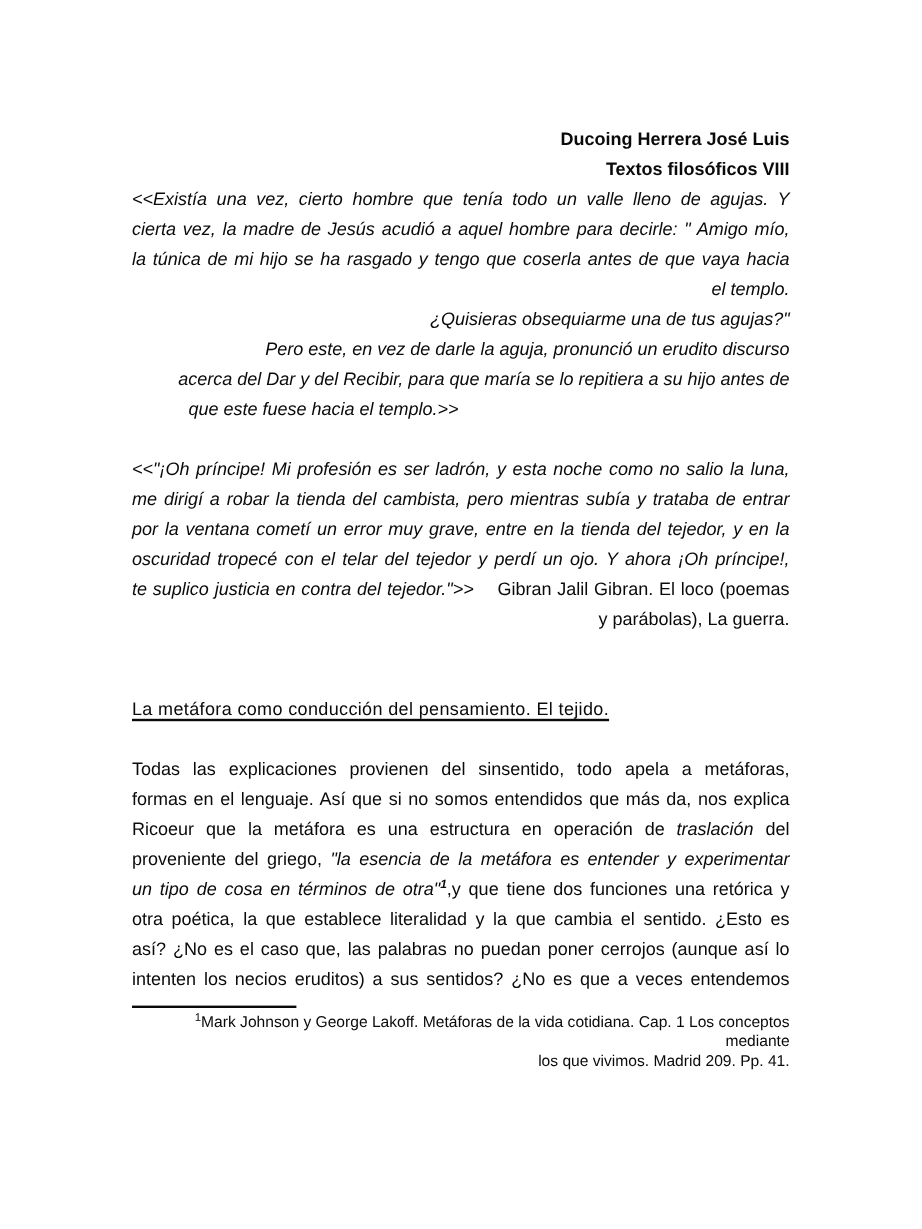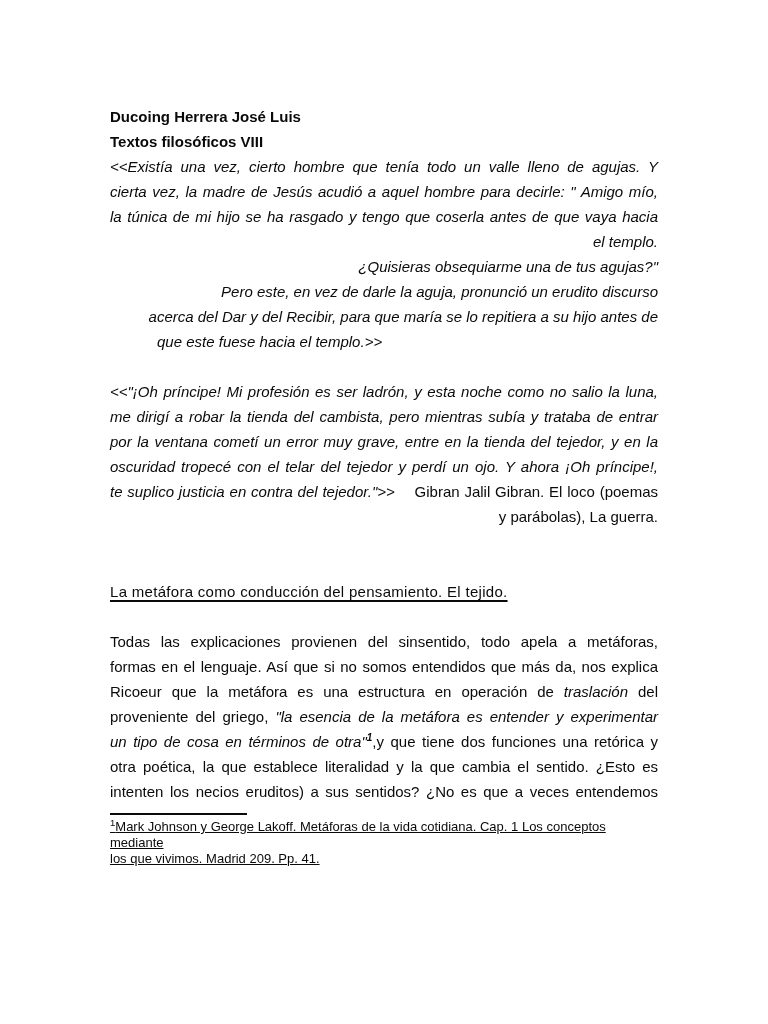--- a/index.html
+++ b/index.html
@@ -15,21 +15,21 @@
     background: #ffffff;
     overflow: hidden;
     position: relative;
   }
   .page {
     padding: 104px 110px 0 110px; 
     font-size: 15px;
     line-height: 25px;
   }
   .ln { min-height: 25px; }
-  .hdr { font-weight: bold; }
+  .hdr { font-weight: bold; text-align: right; }
   .it  { font-style: italic; }
   .rt  { text-align: right; }
   .jl  { text-align: justify; text-align-last: justify; }
   .indent { text-align: left; padding-left: 47px; }
   .roman { font-style: normal; margin-left: 15px; }
   .sp1 { height: 25px; }
   .sp2 { height: 50px; }
   .heading { font-weight: normal; letter-spacing: 0.3px; }
   .heading .u {
     text-decoration: underline;
@@ -45,22 +45,21 @@
   }
   .fn-sep {
     width: 137px;
     border-top: 2px solid #0a0a0a;
     margin-top: 9px;
     margin-bottom: 4px;
   }
   .footnote {
     font-size: 13px;
     line-height: 16px;
-    text-align: left;
-    text-decoration: underline;
+    text-align: right;
   }
   .fnref {
     font-size: 9.5px;
     vertical-align: super;
     line-height: 0;
   }
 </style>
 </head>
 <body>
 
@@ -98,20 +97,21 @@
 
     <div class="sp1"></div>
 
     <div>
       <div class="ln jl">Todas las explicaciones provienen del sinsentido, todo apela a metáforas,</div>
       <div class="ln jl">formas en el lenguaje. Así que si no somos entendidos que más da, nos explica</div>
       <div class="ln jl"><span>Ricoeur que la metáfora es una estructura en operación de </span><span class="it">traslación</span><span> del</span></div>
       <div class="ln jl"><span>proveniente del griego, </span><span class="it">"la esencia de la metáfora es entender y experimentar</span></div>
       <div class="ln jl"><span class="it">un tipo de cosa en términos de otra"</span><sup class="bodyref">1</sup><span>,y que tiene dos funciones una retórica y</span></div>
       <div class="ln jl">otra poética, la que establece literalidad y la que cambia el sentido. ¿Esto es</div>
+      <div class="ln jl">así? ¿No es el caso que, las palabras no puedan poner cerrojos (aunque así lo</div>
       <div class="ln jl">intenten los necios eruditos) a sus sentidos? ¿No es que a veces entendemos</div>
     </div>
 
     <div class="fn-sep"></div>
     <div class="footnote">
       <sup class="fnref">1</sup><span>Mark Johnson y George Lakoff. Metáforas de la vida cotidiana. Cap. 1 Los conceptos mediante</span><br>
       <span>los que vivimos. Madrid 209. Pp. 41.</span>
     </div>
 
   </div>

